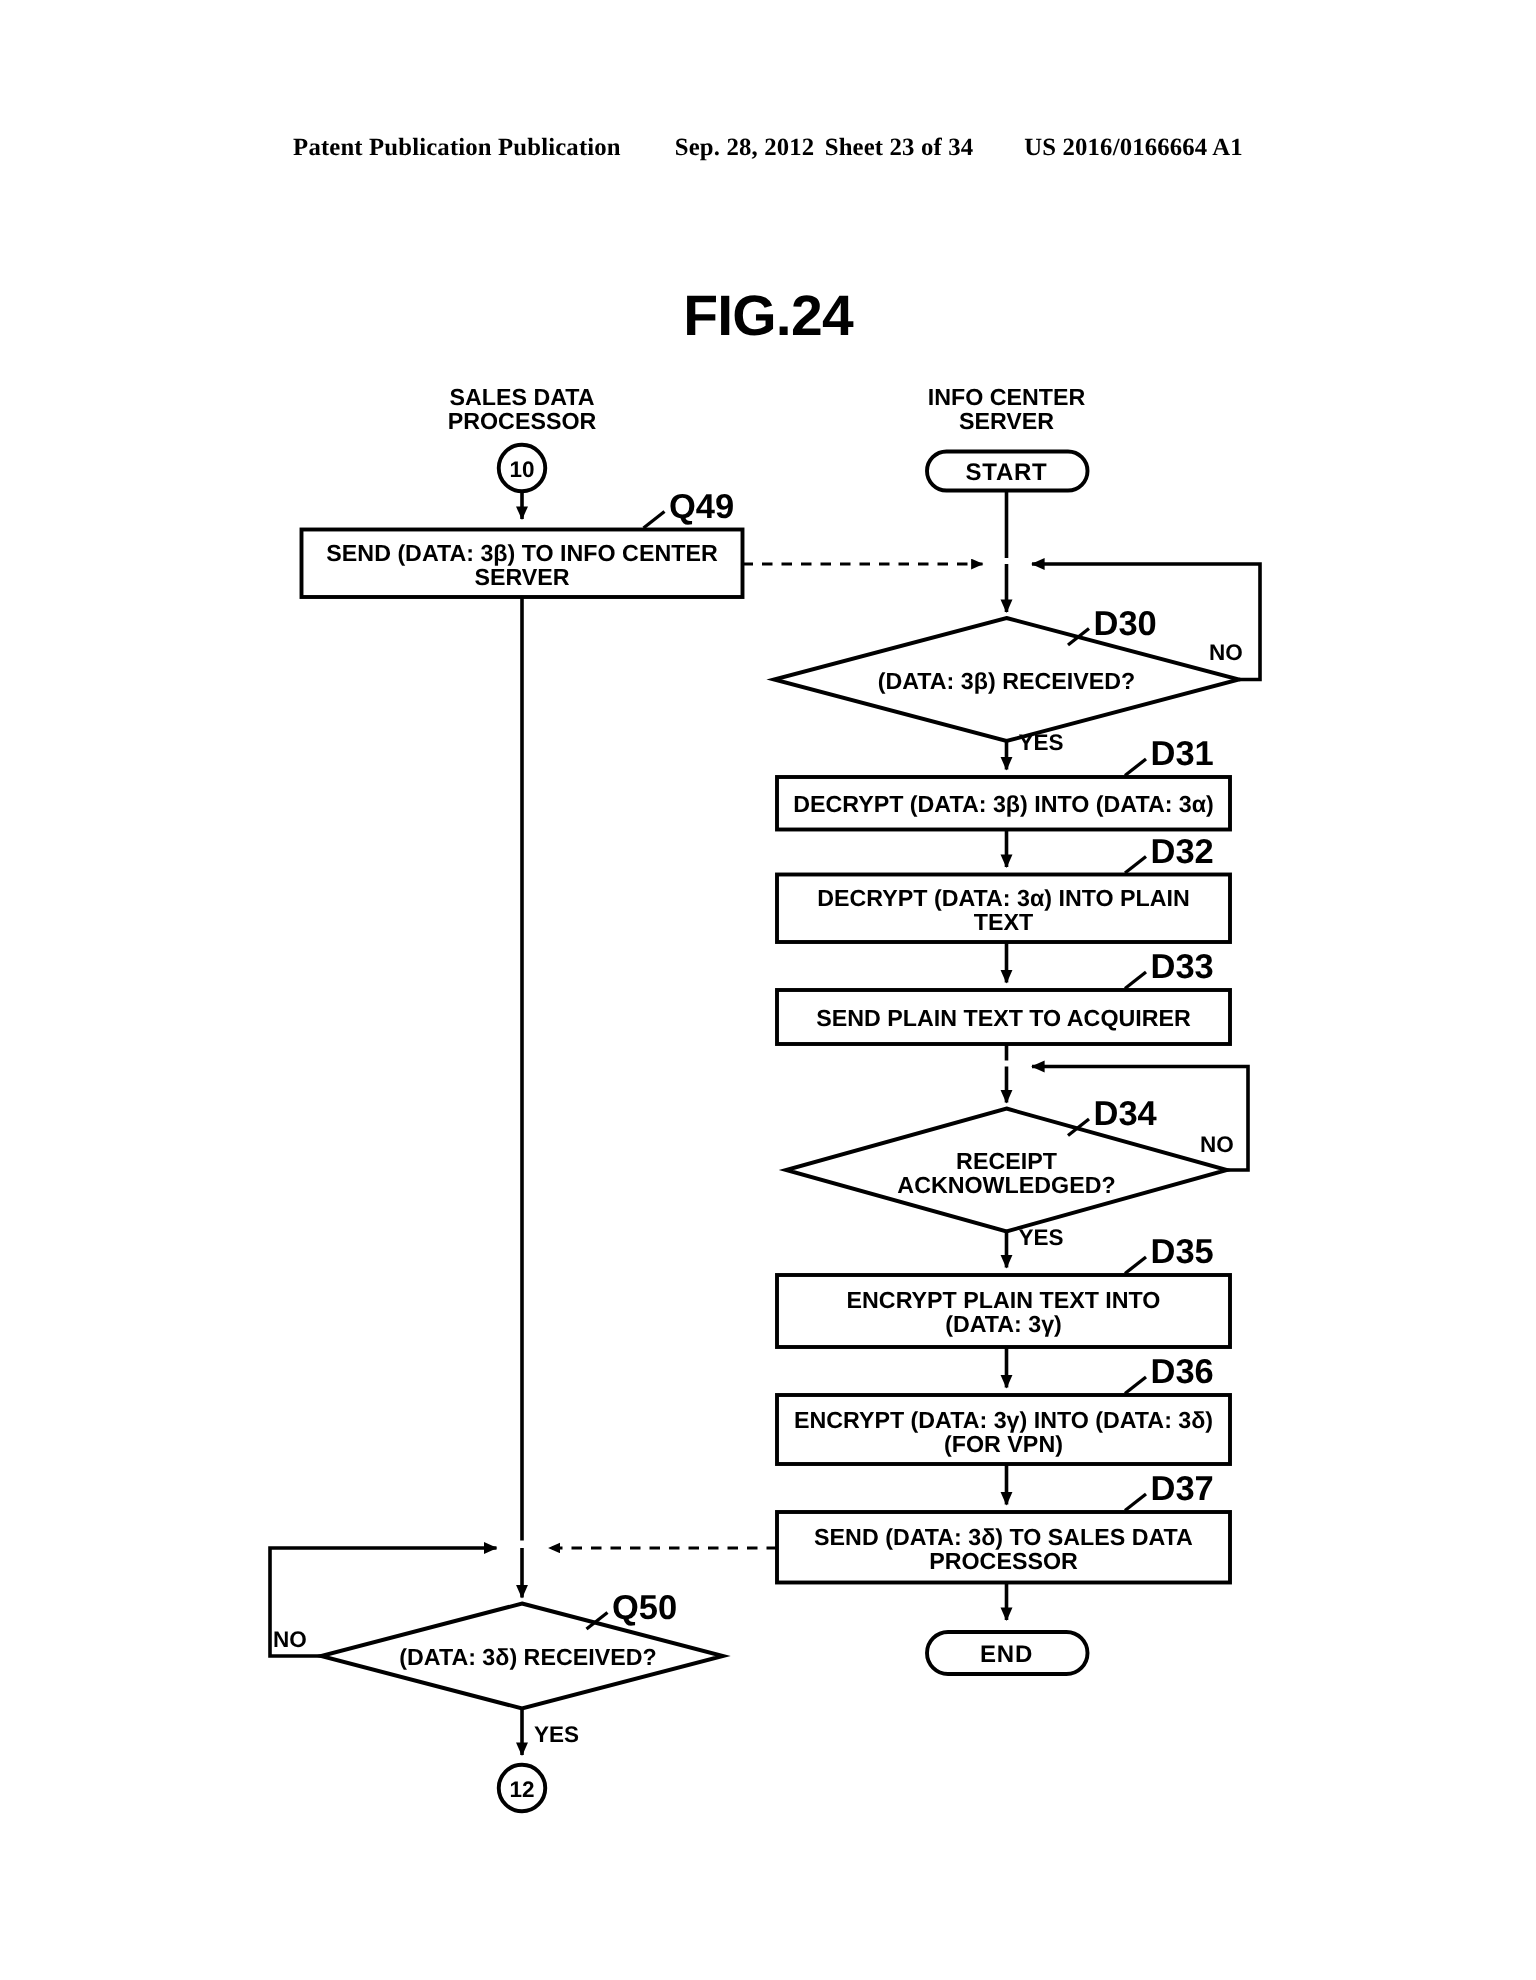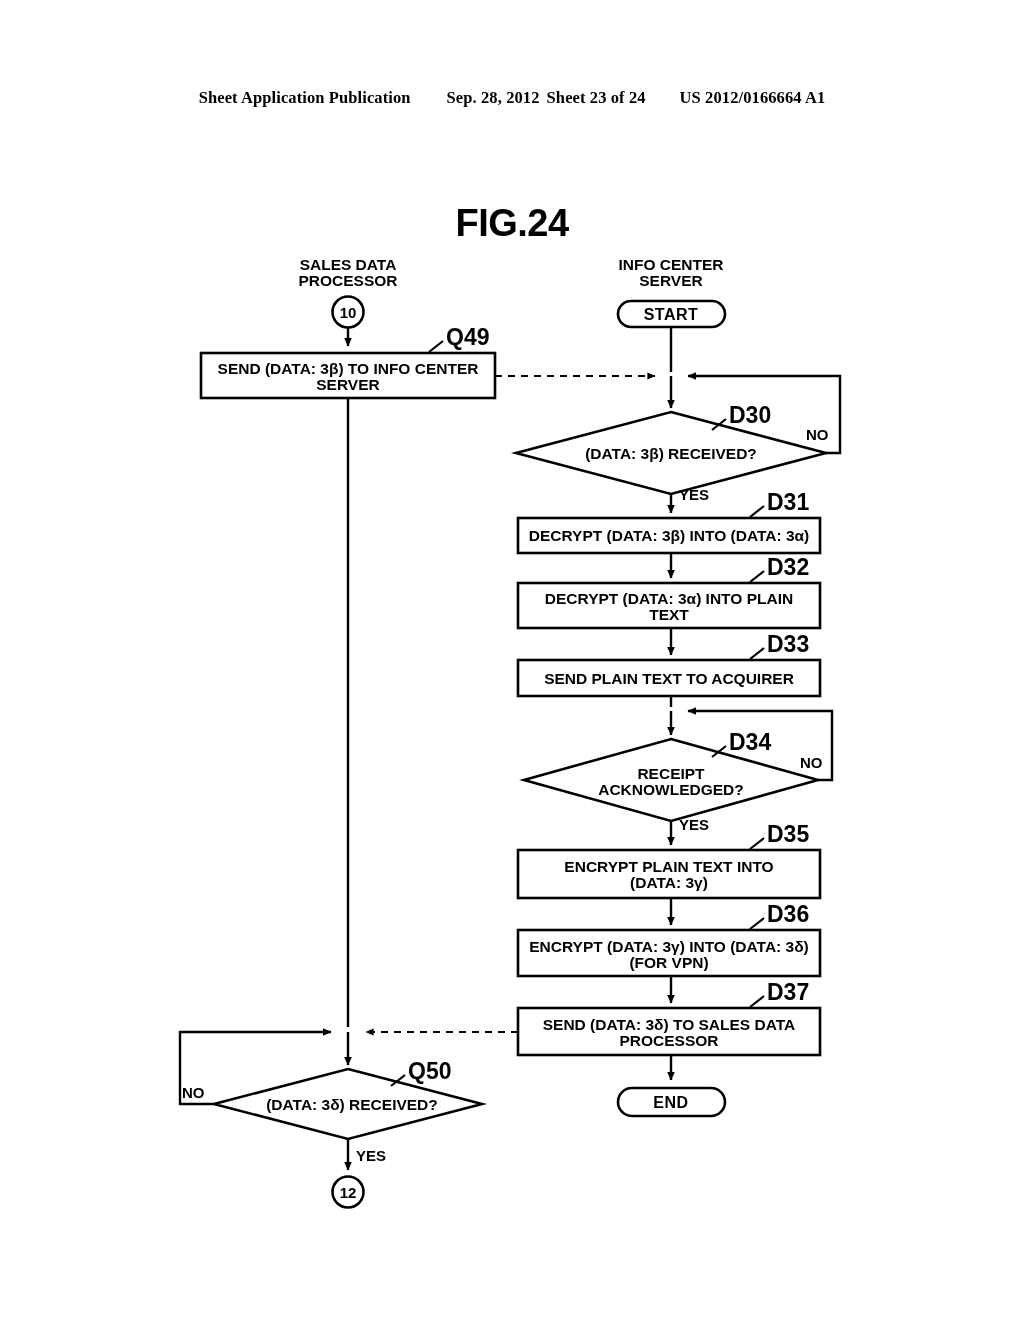--- a/index.html
+++ b/index.html
@@ -42,21 +42,20 @@
   
   .fig-title {
     position: absolute;
     top: 190px;
     left: 0;
     width: 1024px;
     text-align: center;
     font-size: 38px;
     font-weight: bold;
     letter-spacing: -0.5px;
-    margin-top: 12px;
   }
 
   
   #flow {
     position: absolute;
     left: 0;
     top: 0;
     width: 1024px;
     height: 1320px;
   }
@@ -75,21 +74,21 @@
   .ln { stroke: #000000; stroke-width: 2.4; fill: none; }
   .ln-dash { stroke: #000000; stroke-width: 1.9; fill: none; stroke-dasharray: 7 6; }
   .leader { stroke: #000000; stroke-width: 2.2; fill: none; }
 </style>
 </head>
 <body>
 
 <div id="page">
 
   <div class="pub-header">
-    <span>Sheet Application Publication</span><span class="hdr-gap1"></span><span>Sep. 28, 2012</span><span class="hdr-inner-gap"></span><span>Sheet 23 of 24</span><span class="hdr-gap2"></span><span>US 2012/0166664 A1</span>
+    <span>Patent Publication Publication</span><span class="hdr-gap1"></span><span>Sep. 28, 2012</span><span class="hdr-inner-gap"></span><span>Sheet 23 of 34</span><span class="hdr-gap2"></span><span>US 2016/0166664 A1</span>
   </div>
 
   <div class="fig-title">FIG.24</div>
 
   <svg id="flow" viewBox="0 0 1024 1320">
     <defs>
       <marker id="ah" markerWidth="10" markerHeight="10" refX="8.4" refY="4" orient="auto" markerUnits="userSpaceOnUse">
         <path d="M0,0 L9,4 L0,8 z" fill="#000"></path>
       </marker>
       <marker id="ahs" markerWidth="9" markerHeight="9" refX="7.6" refY="3.6" orient="auto" markerUnits="userSpaceOnUse">

